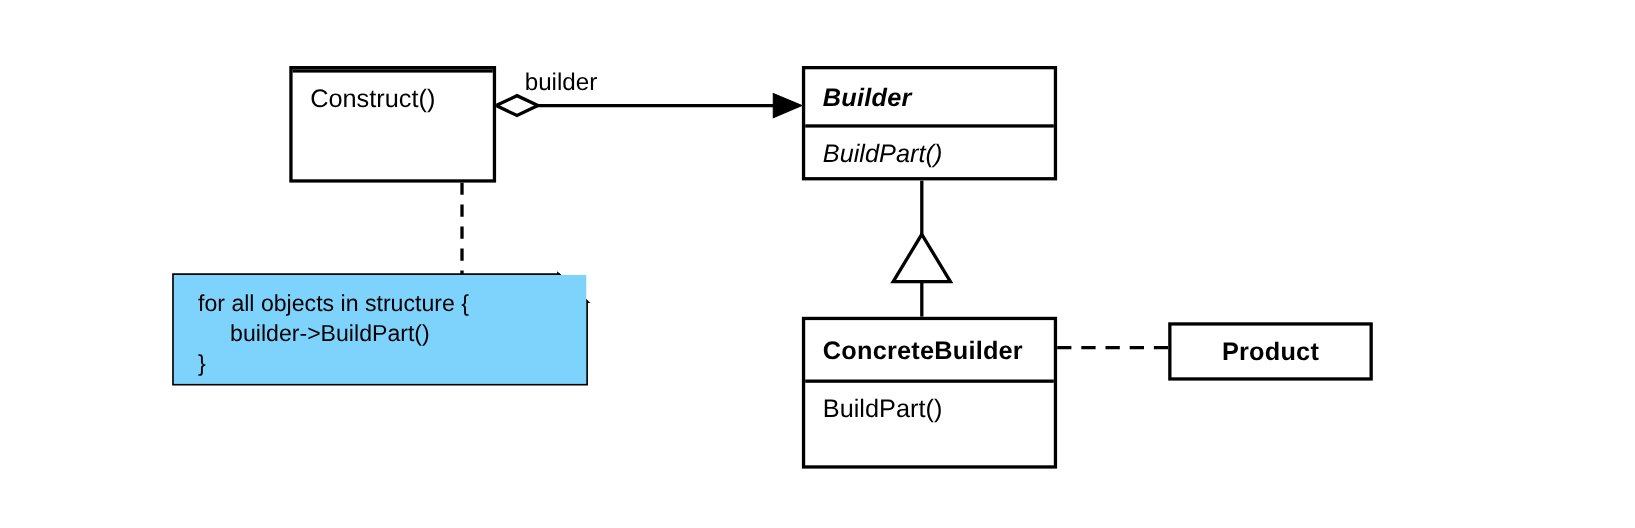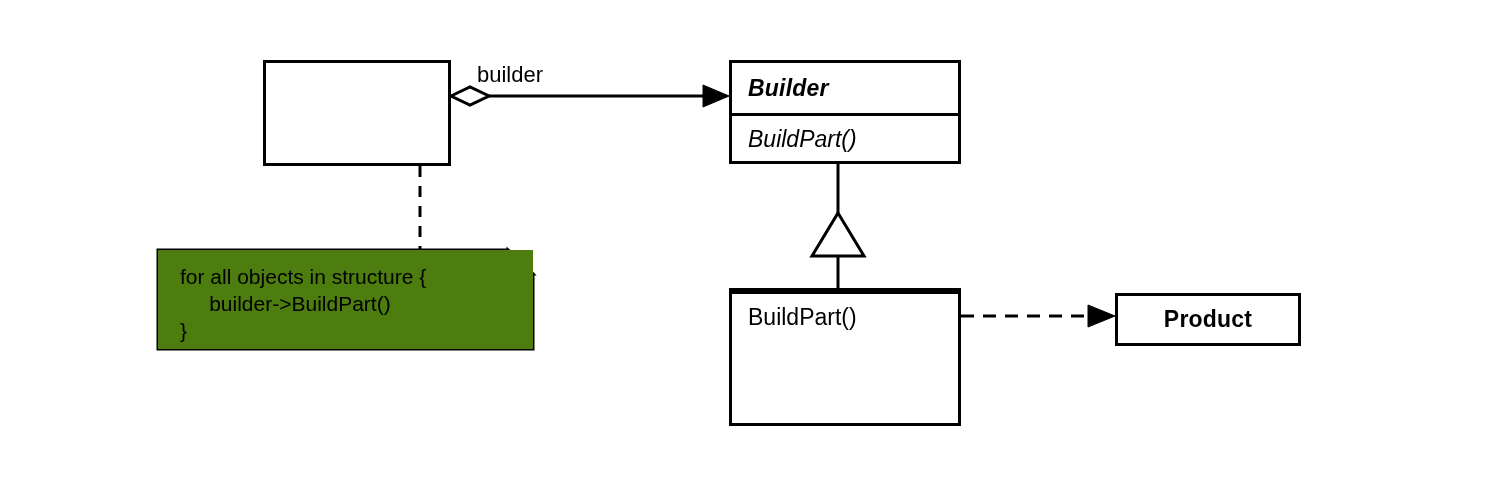--- a/index.html
+++ b/index.html
@@ -70,30 +70,30 @@
   #builder { left: 729px; top: 60px; width: 232px; height: 104px; }
   #builder .hdr { height: 50px; }
   #builder .ops { height: 51px; }
 
   
   #concrete-builder { left: 729px; top: 288px; width: 232px; height: 138px; }
   #concrete-builder .hdr { height: 54px; }
   #concrete-builder .ops { height: 81px; }
 
   
-  #product { left: 1115px; top: 293px; width: 186px; height: 53px;
+  #product { left: 1062px; top: 293px; width: 186px; height: 53px;
              display: flex; align-items: center; justify-content: center; }
   #product .cls-name { padding: 0; }
 
   
   #note {
     position: absolute;
     left: 158px; top: 250px;
     width: 375px; height: 99px;
-    background: #4d7c0f;
+    background: #7dd3fc;
     box-sizing: border-box;
   }
   #note .note-text {
     position: absolute;
     left: 22px; top: 13px;
     font-size: 21px;
     line-height: 27px;
     white-space: pre;
   }
   
@@ -137,34 +137,42 @@
   </g>
 
   
   <g>
     <path d="M 158 250 L 508 250 L 533 274 L 533 349 L 158 349 Z" fill="#ffffff" stroke="#000000" stroke-width="3"></path>
     <path d="M 508 250 L 533 274 L 508 274 Z" fill="#9a9a9a" stroke="#000000" stroke-width="3"></path>
   </g>
 </svg>
 
 <div class="uml-class" id="director">
+  <div class="compartment ops">
+    <div class="op-list">
+      <span class="op">Construct()</span>
+    </div>
+  </div>
 </div>
 
 <div class="uml-class" id="builder">
   <div class="compartment hdr">
     <span class="cls-name abstract">Builder</span>
   </div>
   <div class="compartment ops">
     <div class="op-list">
       <span class="op abstract">BuildPart()</span>
     </div>
   </div>
 </div>
 
 <div class="uml-class" id="concrete-builder">
+  <div class="compartment hdr">
+    <span class="cls-name">ConcreteBuilder</span>
+  </div>
   <div class="compartment ops">
     <div class="op-list">
       <span class="op">BuildPart()</span>
     </div>
   </div>
 </div>
 
 <div class="uml-class" id="product">
   <span class="cls-name">Product</span>
 </div>

